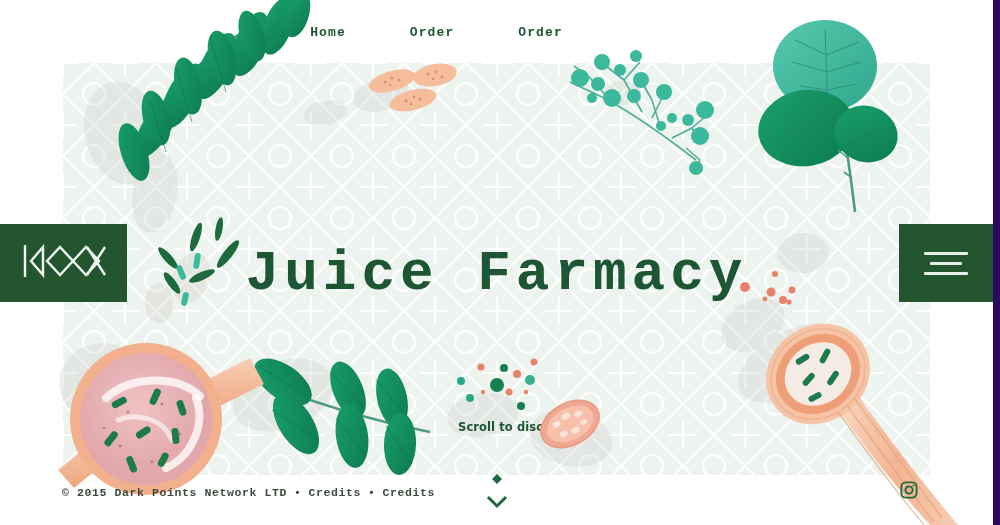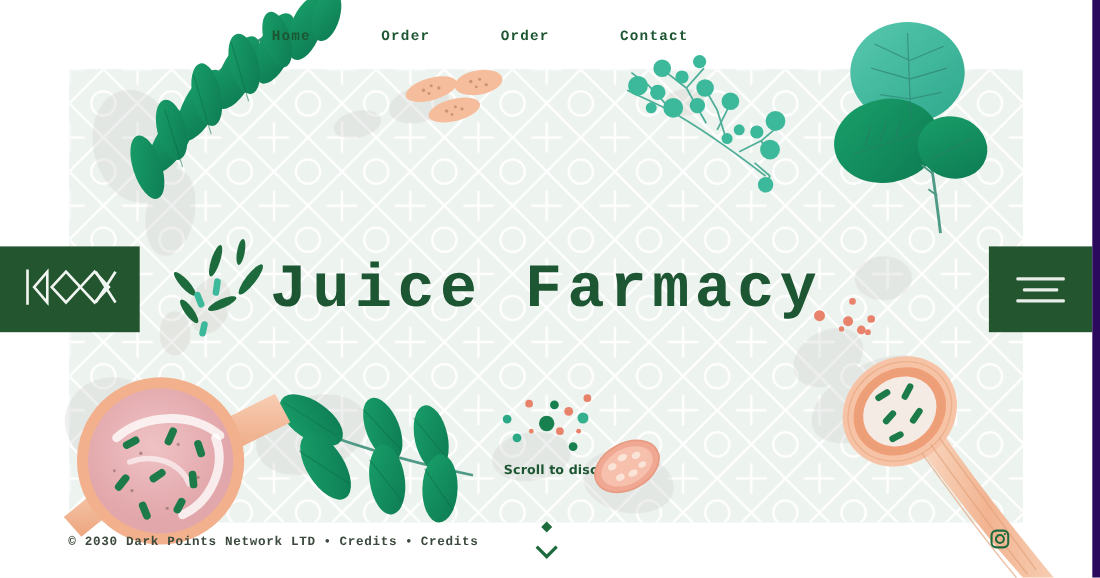--- a/index.html
+++ b/index.html
@@ -496,29 +496,28 @@
         </g>
         <g stroke="#e2a077" stroke-width="1.2" fill="none" opacity="0.55">
           <ellipse cx="818" cy="374" rx="49" ry="43" transform="rotate(-36 818 374)"></ellipse>
           <ellipse cx="818" cy="374" rx="40" ry="34" transform="rotate(-36 818 374)"></ellipse>
         </g>
       </g>
 
     </svg>
   </div>
 
-  <div style="position:absolute;left:63px;top:63px;width:867px;height:412px;z-index:28;pointer-events:none;">
+  <div style="position:absolute;left:63px;top:74px;width:867px;height:412px;z-index:28;pointer-events:none;">
     <div id="hero-title">Juice Farmacy</div>
   </div>
 
   <nav id="nav">
     <a class="nav-link">Home</a>
     <a class="nav-link">Order</a>
     <a class="nav-link">Order</a>
-    <a class="nav-link">Contact</a>
   </nav>
 
   <div id="logo">
     <span>
       <svg width="86" height="34" viewBox="0 0 86 34" xmlns="http://www.w3.org/2000/svg">
         <g stroke="#f2f6f2" stroke-width="2.4" fill="none" stroke-linejoin="miter">
           <path d="M4 1 L4 33"></path>
           <path d="M10 17 L22 3 L22 31 Z"></path>
           <path d="M26 17 L39 3 L52 17 L39 31 Z"></path>
           <path d="M52 17 L65 3 L78 17 L65 31 Z"></path>
@@ -542,21 +541,21 @@
       <g>
         <path d="M13 4 L18 9 L13 14 L8 9 Z" fill="#1d6b3d"></path>
       </g>
       <g>
         <path d="M5 28 L13 36 L21 28" stroke="#1d6b3d" stroke-width="3" fill="none" stroke-linecap="square"></path>
       </g>
     </svg>
   </div>
 
   <div id="footer">
-    <span class="f-txt">© 2030 Dark Points Network LTD</span>
+    <span class="f-txt">© 2015 Dark Points Network LTD</span>
     <span class="f-sep">•</span>
     <a class="f-link">Credits</a>
     <span class="f-sep">•</span>
     <a class="f-link">Credits</a>
   </div>
 
   <a id="instagram">
     <svg width="18" height="18" viewBox="0 0 18 18" xmlns="http://www.w3.org/2000/svg">
       <rect x="1.4" y="1.4" width="15.2" height="15.2" rx="4.4" ry="4.4" fill="none" stroke="#1d6b3d" stroke-width="1.9"></rect>
       <circle cx="9" cy="9" r="3.6" fill="none" stroke="#1d6b3d" stroke-width="1.9"></circle>

